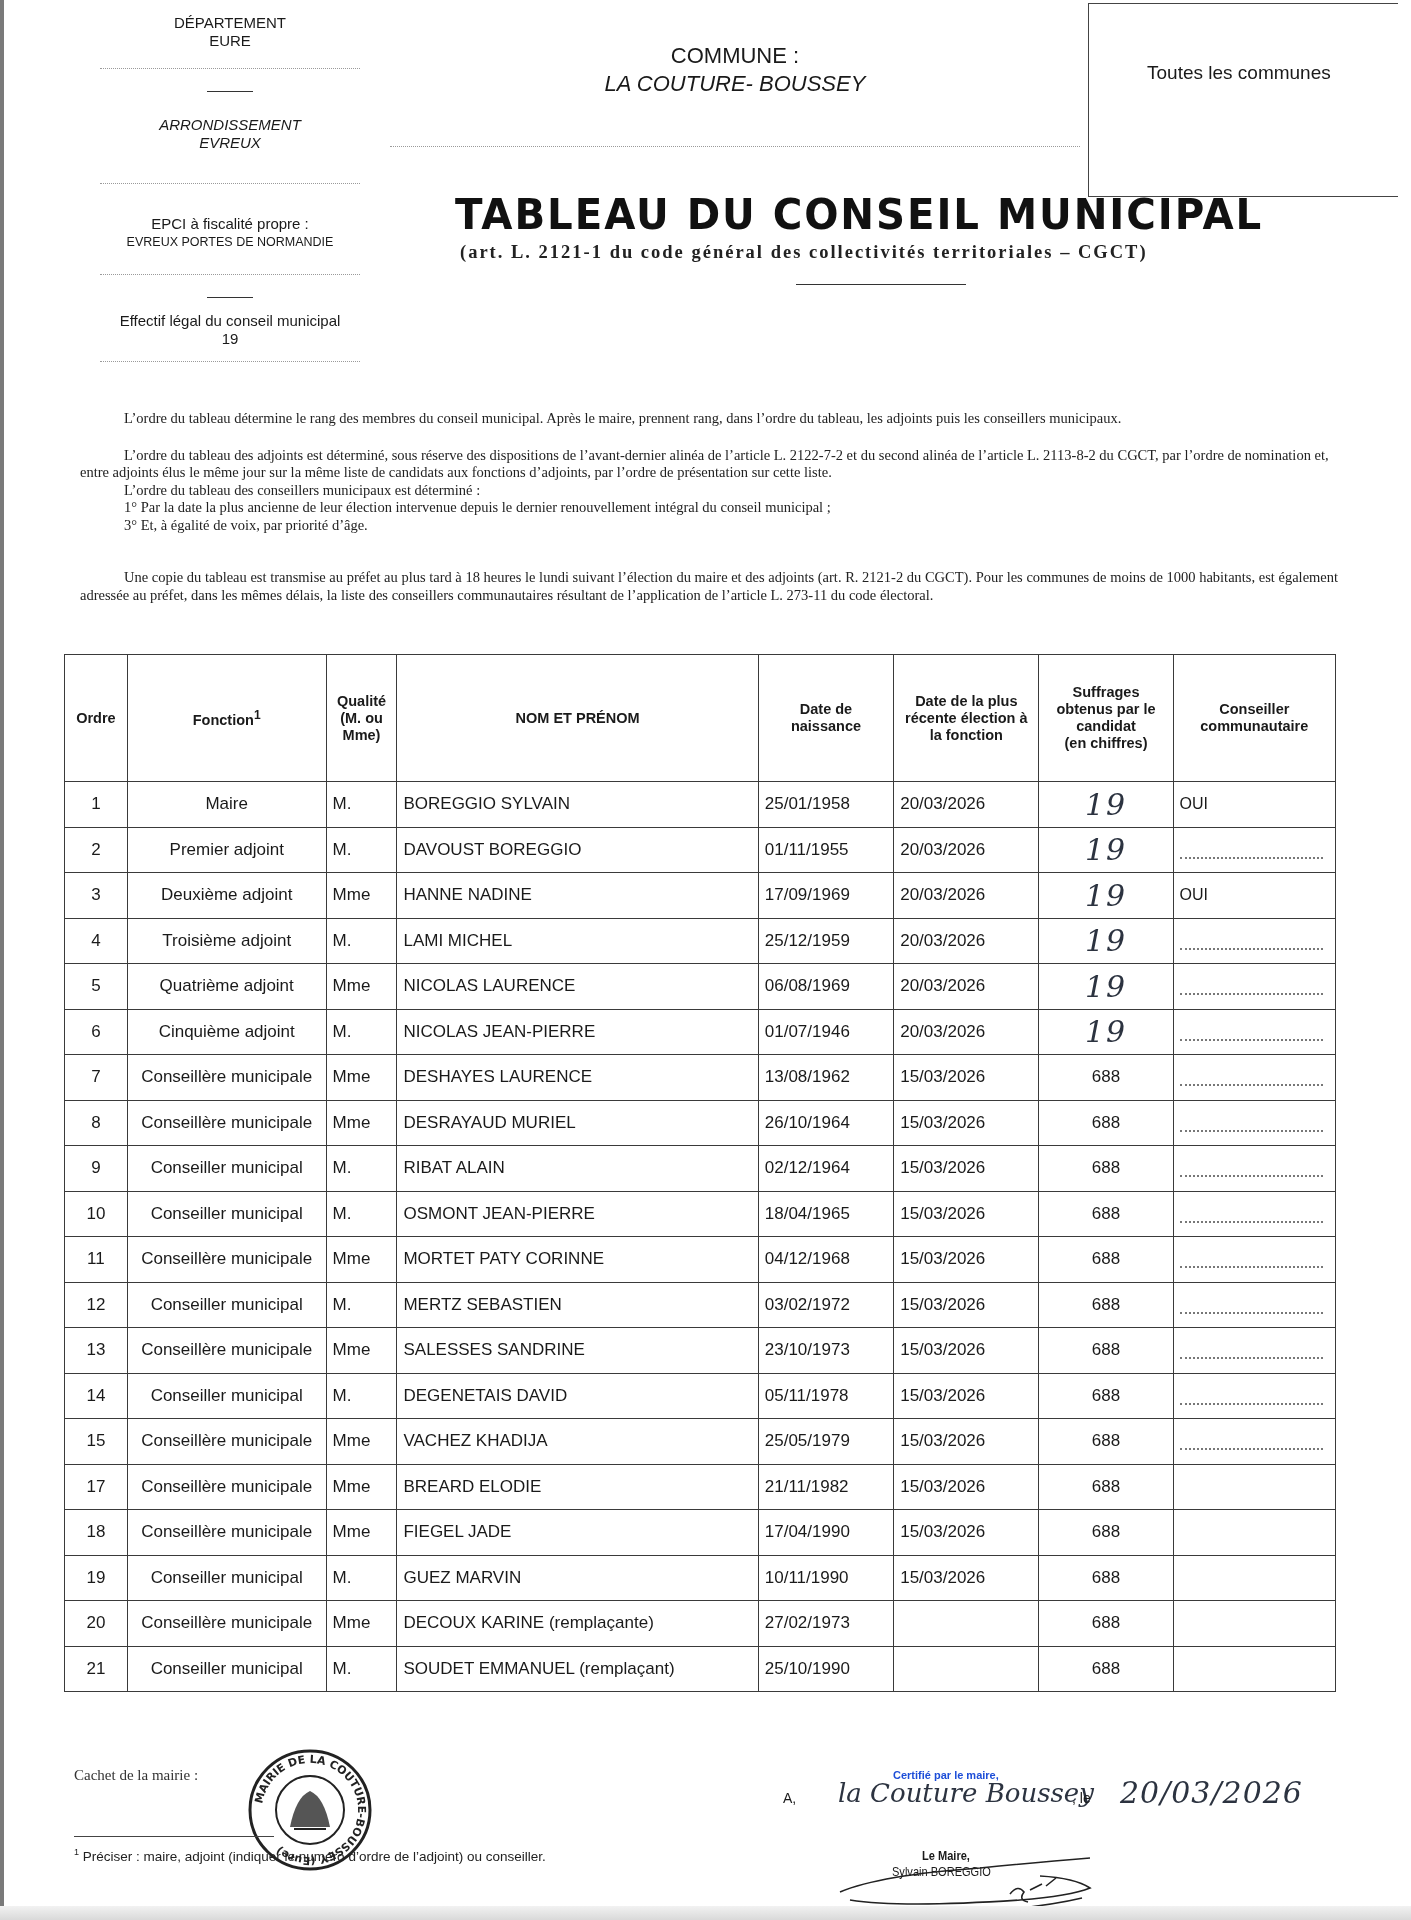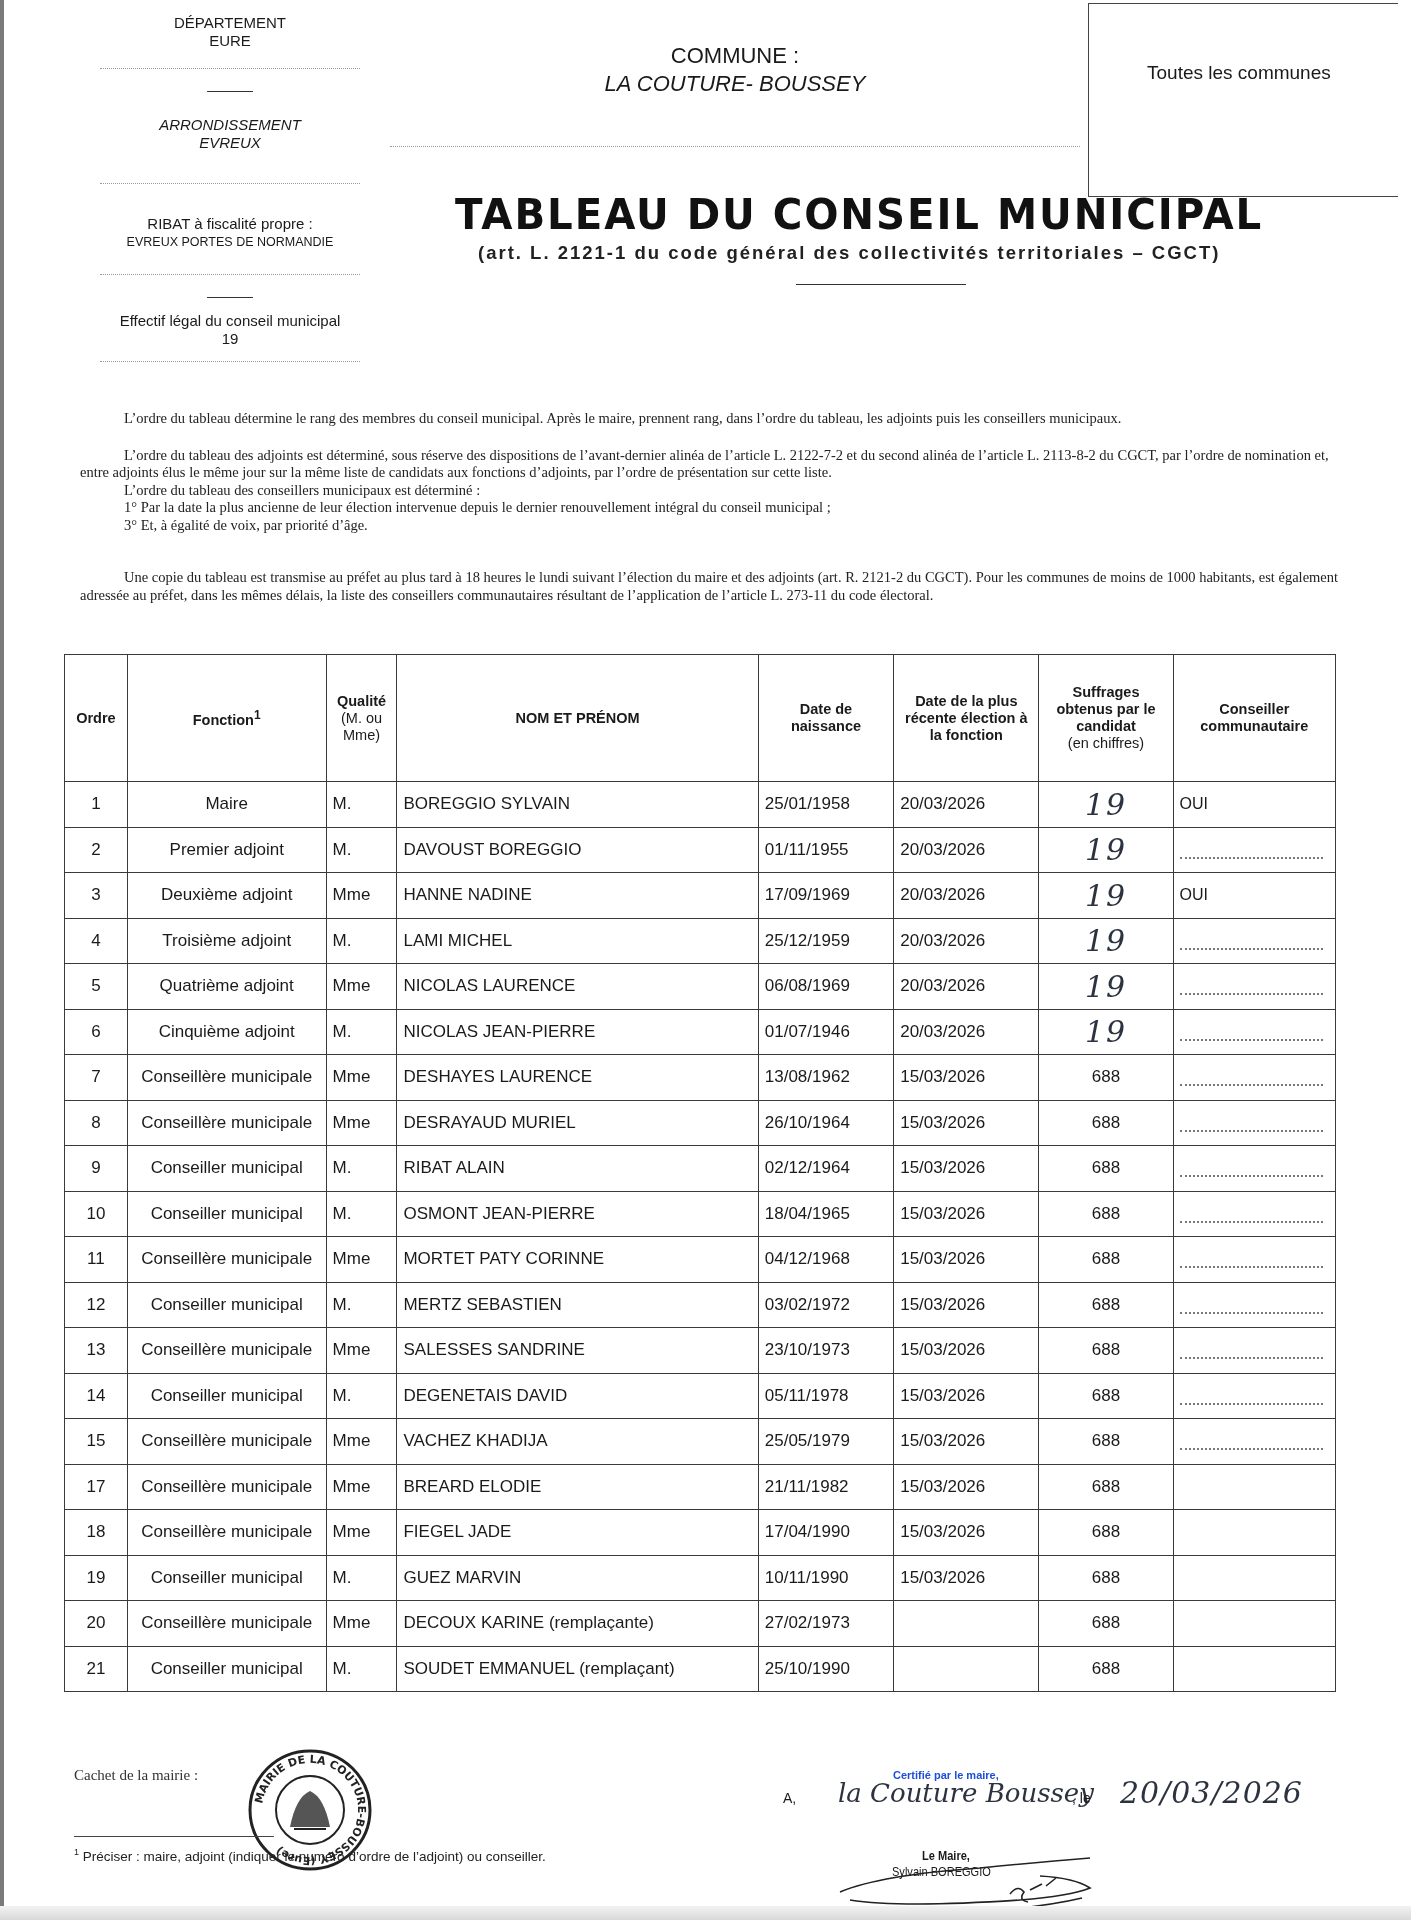--- a/index.html
+++ b/index.html
@@ -20,35 +20,35 @@
   
   .commune { position: absolute; left: 390px; top: 42px; width: 690px; text-align: center; font-size: 22px; line-height: 28px; }
   .commune .name { font-style: italic; }
   .commune-dots { position: absolute; left: 390px; top: 146px; width: 690px; border-bottom: 1px dotted #9a9a9a; }
 
   .all-box { position: absolute; left: 1088px; top: 3px; width: 310px; height: 194px; border: 1.5px solid #444; border-right: none; box-sizing: border-box; }
   .all-box span { position: absolute; left: 58px; top: 58px; font-size: 19px; }
 
   
   .title { position: absolute; left: 455px; top: 190px; width: 900px; font-family: "DejaVu Sans", sans-serif; font-weight: bold; font-size: 42px; letter-spacing: 2px; transform: scaleX(0.96); transform-origin: left; color: #111; }
-  .subtitle { position: absolute; left: 478px; top: 242px; font-family: Liberation Sans, sans-serif; font-weight: bold; font-size: 18.5px; letter-spacing: 2px; color: #222; }
+  .subtitle { position: absolute; left: 460px; top: 242px; font-family: Liberation Serif, serif; font-weight: bold; font-size: 18.5px; letter-spacing: 2px; color: #222; }
   .title-rule { position: absolute; left: 796px; top: 284px; width: 170px; border-top: 1.5px solid #333; }
 
   
   .intro { position: absolute; left: 80px; top: 410px; width: 1270px; font-family: "Liberation Serif", serif; font-size: 14.5px; line-height: 17.5px; color: #222; }
   .intro p { margin: 0; }
   .intro .ind { text-indent: 44px; }
   .intro .gap1 { height: 19px; }
   .intro .gap2 { height: 35px; }
 
   
   table.council { position: absolute; left: 64px; top: 654px; width: 1272px; border-collapse: collapse; font-size: 17px; }
   table.council th, table.council td { border: 1.5px solid #3a3a3a; padding: 0 6px; }
   table.council th { height: 126px; font-weight: bold; font-size: 14.5px; line-height: 17px; text-align: center; }
-  table.council th .lt { font-weight: normal; text-align: right; }
+  table.council th .lt { font-weight: bold; text-align: right; }
   table.council td { height: 44.5px; vertical-align: middle; }
   .c-ord { width: 50px; text-align: center; }
   .c-fn  { width: 186px; text-align: center; white-space: nowrap; }
   .c-q   { width: 58px; }
   .c-name{ width: 352px; }
   .c-dob { width: 123px; }
   .c-el  { width: 133px; }
   .c-suf { width: 122px; text-align: center; }
   .c-cc  { width: 150px; }
   .hand { font-family: "DejaVu Serif", serif; font-style: italic; font-size: 30px; color: #2c3340; letter-spacing: 2px; }
@@ -82,21 +82,21 @@
     <div>EURE</div>
   </div>
   <div class="dotline" style="margin-top:17px;"></div>
   <div class="shortrule" style="margin-top:22px;"></div>
   <div class="left-block" style="margin-top:24px;font-style:italic;">
     <div>ARRONDISSEMENT</div>
     <div>EVREUX</div>
   </div>
   <div class="dotline" style="margin-top:30px;"></div>
   <div class="left-block" style="margin-top:31px;">
-    <div>RIBAT à fiscalité propre :</div>
+    <div>EPCI à fiscalité propre :</div>
     <div class="small-caps">EVREUX PORTES DE NORMANDIE</div>
   </div>
   <div class="dotline" style="margin-top:22px;"></div>
   <div class="shortrule" style="margin-top:22px;"></div>
   <div class="left-block" style="margin-top:14px;">
     <div>Effectif légal du conseil municipal</div>
     <div>19</div>
   </div>
   <div class="dotline" style="margin-top:12px;"></div>
 </div>

